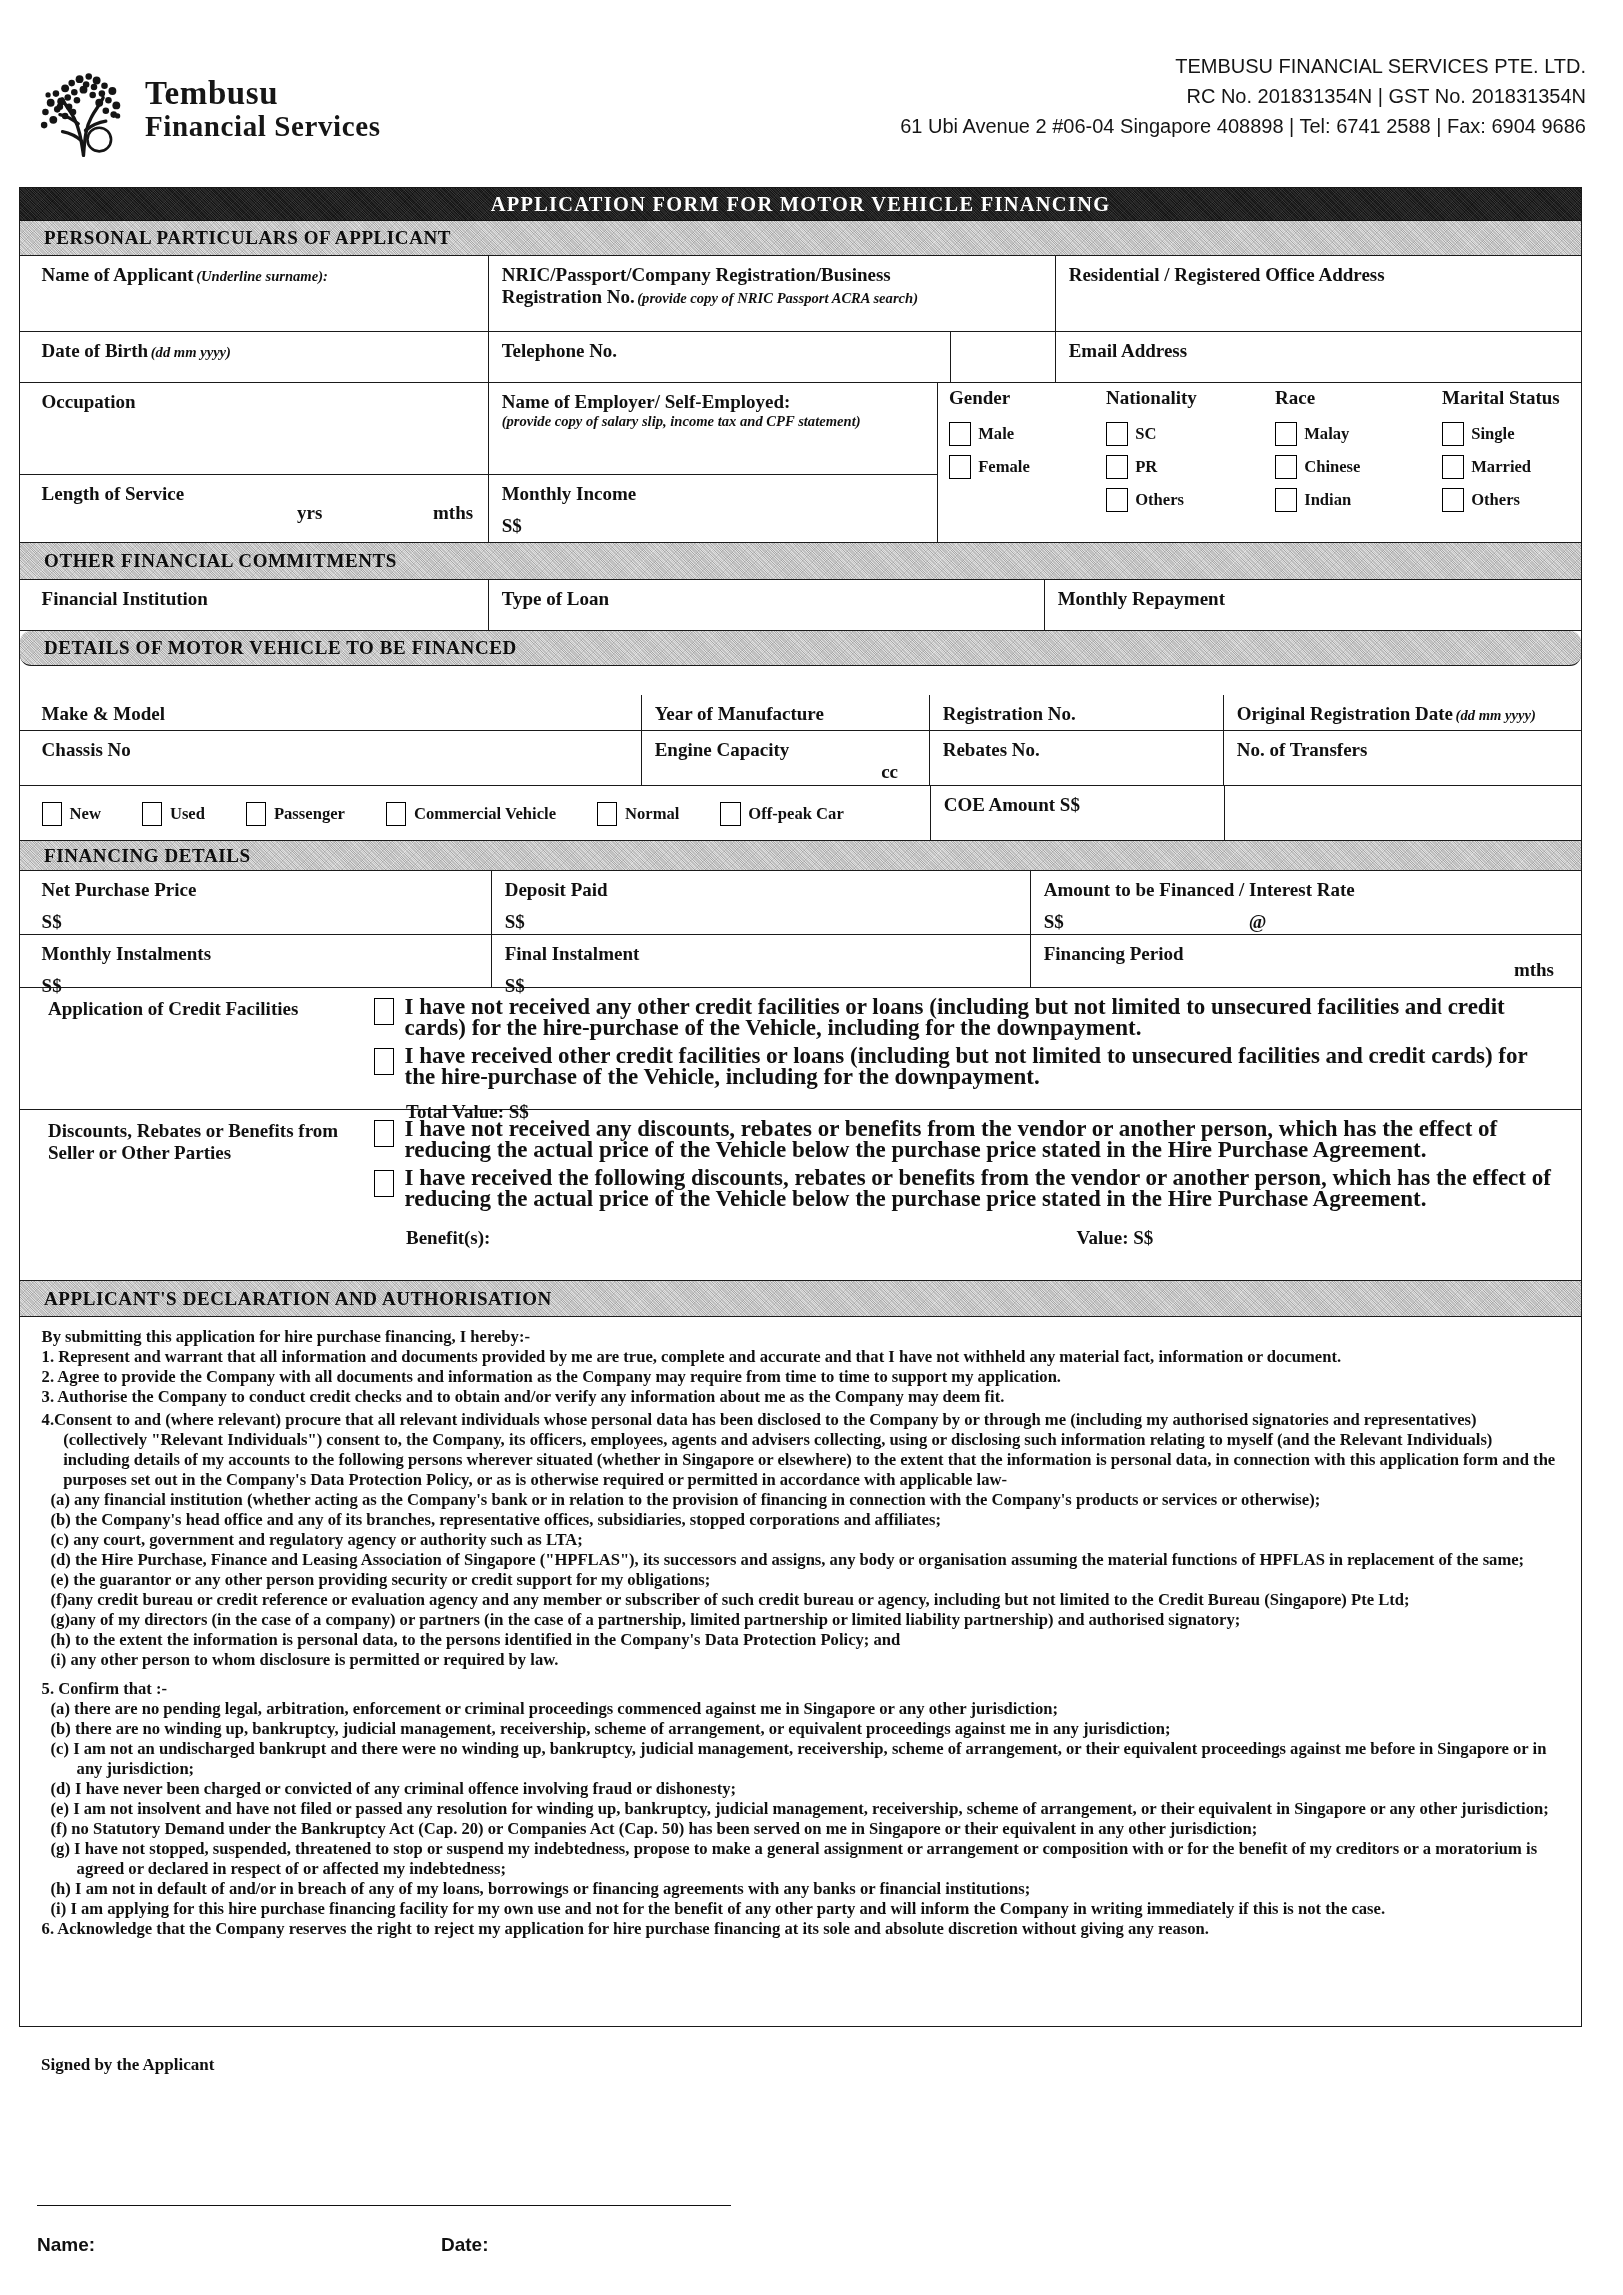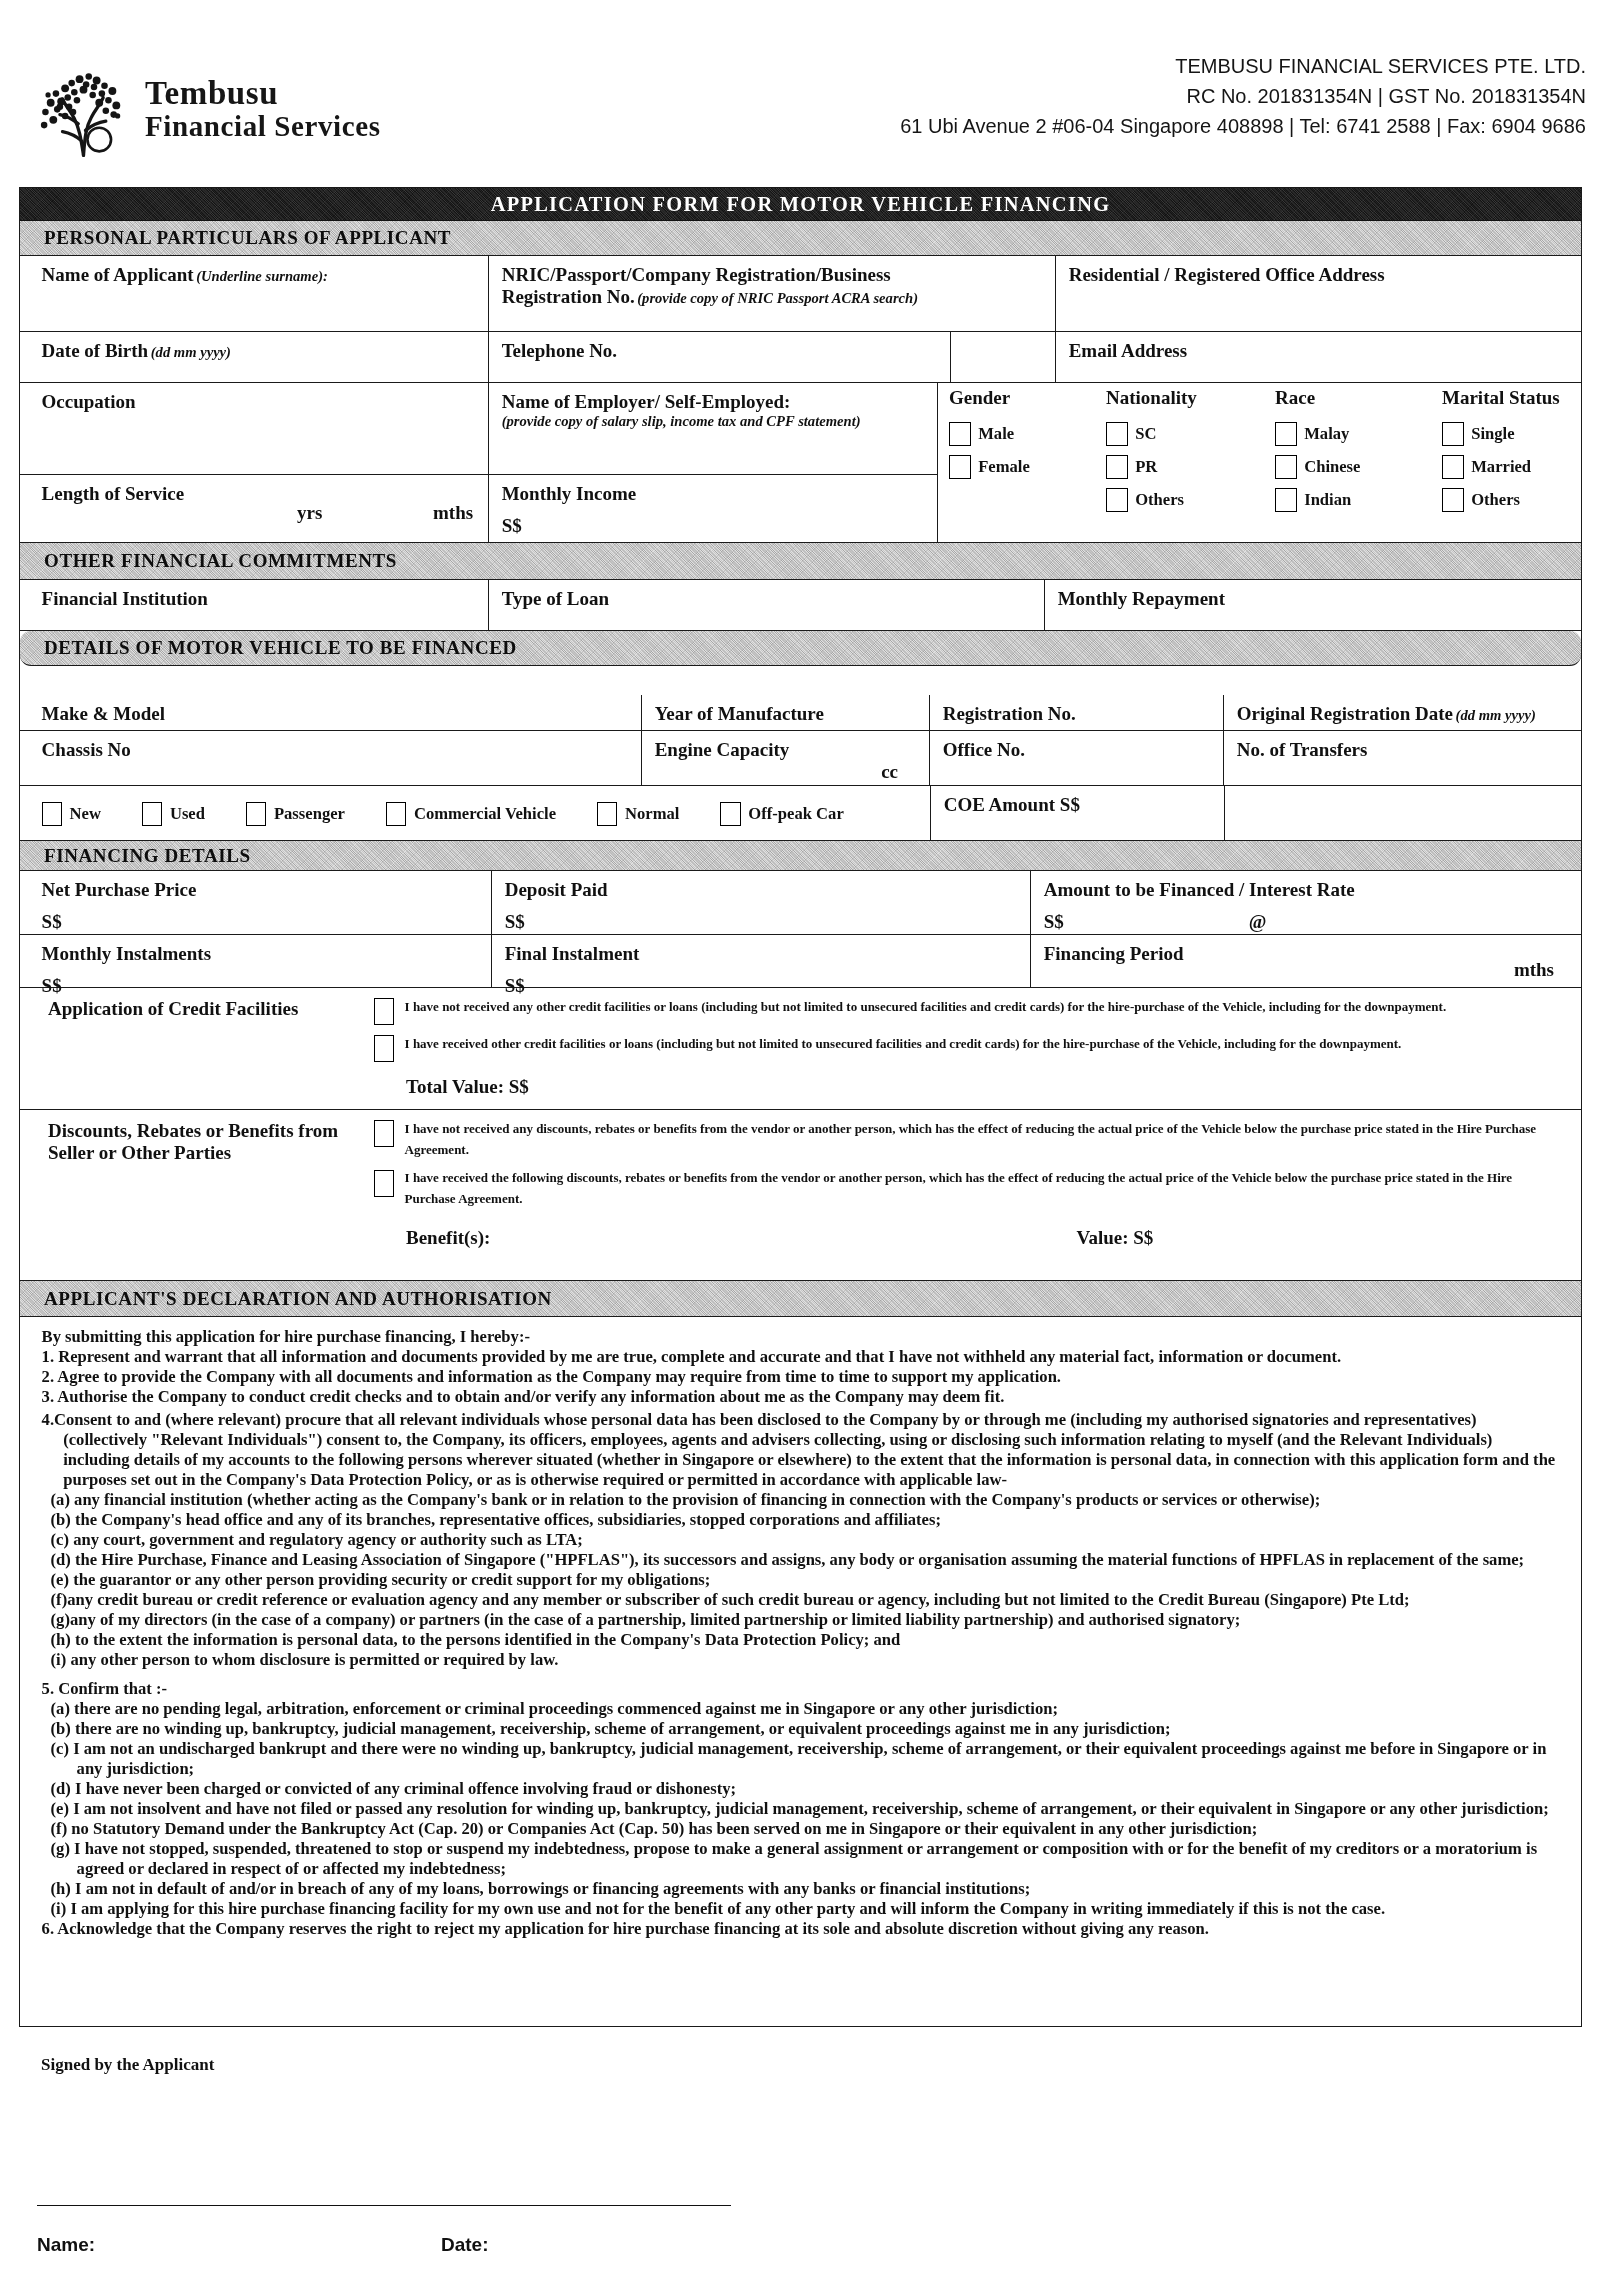--- a/index.html
+++ b/index.html
@@ -76,21 +76,21 @@
   .at-sym{ display:inline-block; margin-left:185px; }
 
   .veh-opts{ display:flex; align-items:center; gap:41px; padding-left:15.3px; }
   .veh-opts .cb{ width:20.4px; height:24px; }
 
   
   .side-label{ width:354px; padding:10.2px 15.3px 0 28px; flex:none; }
   .copt-wrap{ flex:1; padding:7.6px 19px 9px 0; display:flex; flex-direction:column; gap:7.6px; }
   .copt{ display:flex; align-items:flex-start; gap:10.2px; cursor:pointer; }
   .copt .cb{ margin-top:2.5px; width:20.4px; height:27px; }
-  .ctext{ font-weight:bold; font-size:13px; line-height:21px; flex:1; }
+  .ctext{ font-weight:bold; font-size:23px; line-height:21px; flex:1; }
   .total-line{ margin-left:32px; margin-top:6.4px; }
   .ben-line{ margin-left:32px; margin-top:auto; padding-bottom:21.6px; display:flex; }
   .ben-line .val{ margin-left:586px; }
 
   
   .dec{ padding:10.2px 24px 0 21.6px; }
   .dl{ font-weight:bold; font-size:16.6px; line-height:20px; }
   .hang{ padding-left:21.6px; text-indent:-21.6px; }
   .sub{ margin-left:21px; padding-left:14px; text-indent:-26px; }
   .mt4{ margin-top:3.2px; } .mt14{ margin-top:9px; }
@@ -325,21 +325,21 @@
 
     <div class="row r-chassis">
       <div class="cell first w977">
         <span class="lbl">Chassis  No</span>
       </div>
       <div class="cell w453">
         <span class="lbl">Engine Capacity</span>
         <span class="lbl cc-unit">cc</span>
       </div>
       <div class="cell w462">
-        <span class="lbl">Office No.</span>
+        <span class="lbl">Rebates No.</span>
       </div>
       <div class="cell last flex1">
         <span class="lbl">No. of Transfers</span>
       </div>
     </div>
 
     <div class="row r-coe">
       <div class="cell first w1430 veh-opts">
         <label class="opt">
           <span class="cb"></span>

